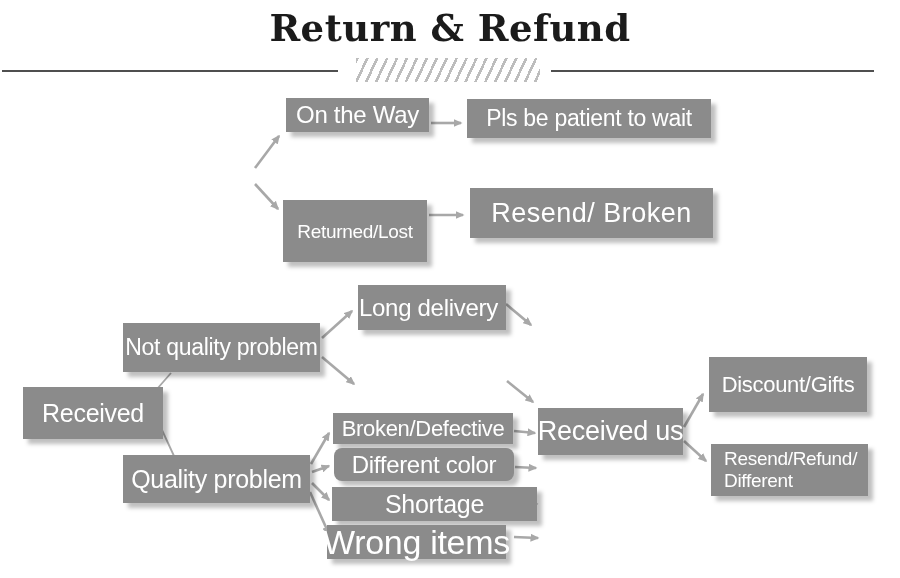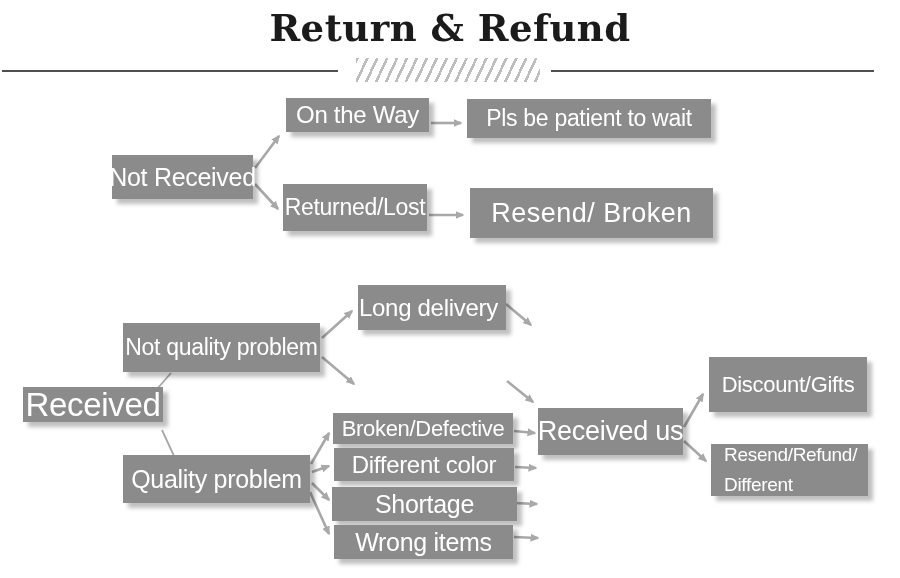--- a/index.html
+++ b/index.html
@@ -81,49 +81,48 @@
     <line x1="514" y1="431" x2="535" y2="433" marker-end="url(#ah)"></line>
     <line x1="515" y1="467" x2="536" y2="468" marker-end="url(#ah)"></line>
     <line x1="514" y1="503" x2="537" y2="504" marker-end="url(#ah)"></line>
     <line x1="514" y1="537" x2="538" y2="538" marker-end="url(#ah)"></line>
     <line x1="684" y1="427" x2="703" y2="394" marker-end="url(#ah)"></line>
     <line x1="684" y1="441" x2="706" y2="461" marker-end="url(#ah)"></line>
     <line class="thin" x1="157" y1="389" x2="171" y2="373"></line>
     <line class="thin" x1="162" y1="430" x2="174" y2="456"></line>
   </svg>
 
-  <div class="node" style="left:112px;top:155px;width:141px;height:44px;font-size:25px;">Not Received</div>
 
   <div class="node" style="left:286px;top:98px;width:143px;height:34px;font-size:24px;">On the Way</div>
 
   <div class="node" style="left:467px;top:99px;width:244px;height:39px;font-size:23px;">Pls be patient to wait</div>
 
-  <div class="node" style="left:283px;top:184px;width:144px;height:47px;font-size:23px;">Returned/Lost</div>
+  <div class="node" style="left:283px;top:200px;width:144px;height:62px;font-size:19px;">Returned/Lost</div>
 
   <div class="node" style="left:470px;top:188px;width:243px;height:50px;font-size:27px;letter-spacing:.5px;">Resend/ Broken</div>
 
   <div class="node align-left" style="left:358px;top:285px;width:147px;height:45px;font-size:24px;padding-left:1px;">Long delivery</div>
 
   <div class="node" style="left:123px;top:323px;width:197px;height:49px;font-size:23px;">Not quality problem</div>
 
 
-  <div class="node" style="left:23px;top:387px;width:140px;height:35px;font-size:33px;">Received</div>
+  <div class="node" style="left:23px;top:387px;width:140px;height:52px;font-size:25px;">Received</div>
 
   <div class="node" style="left:123px;top:455px;width:187px;height:48px;font-size:25px;">Quality problem</div>
 
   <div class="node" style="left:333px;top:413px;width:180px;height:31px;font-size:22px;">Broken/Defective</div>
 
-  <div class="node" style="left:334px;top:448px;width:180px;height:33px;font-size:24px;">Different color</div>
+  <div class="node" style="left:334px;top:448px;width:180px;height:33px;font-size:24px;border-radius:8px;">Different color</div>
 
-  <div class="node" style="left:332px;top:487px;width:185px;height:34px;font-size:25px;">Shortage</div>
+  <div class="node" style="left:332px;top:487px;width:205px;height:34px;font-size:25px;">Shortage</div>
 
-  <div class="node" style="left:334px;top:525px;width:179px;height:34px;font-size:25px;">Wrong items</div>
+  <div class="node" style="left:327px;top:525px;width:179px;height:34px;font-size:34px;">Wrong items</div>
 
   <div class="node" style="left:538px;top:408px;width:145px;height:47px;font-size:27px;">Received us</div>
 
   <div class="node" style="left:709px;top:357px;width:158px;height:55px;font-size:22px;">Discount/Gifts</div>
 
-  <div class="node two-line" style="left:711px;top:444px;width:157px;height:52px;font-size:19px;justify-content:space-between;">
+  <div class="node two-line" style="left:711px;top:444px;width:157px;height:52px;font-size:19px;">
     <span>Resend/Refund/</span>
     <span>Different</span>
   </div>
 
 </div>
 
 </body></html>

